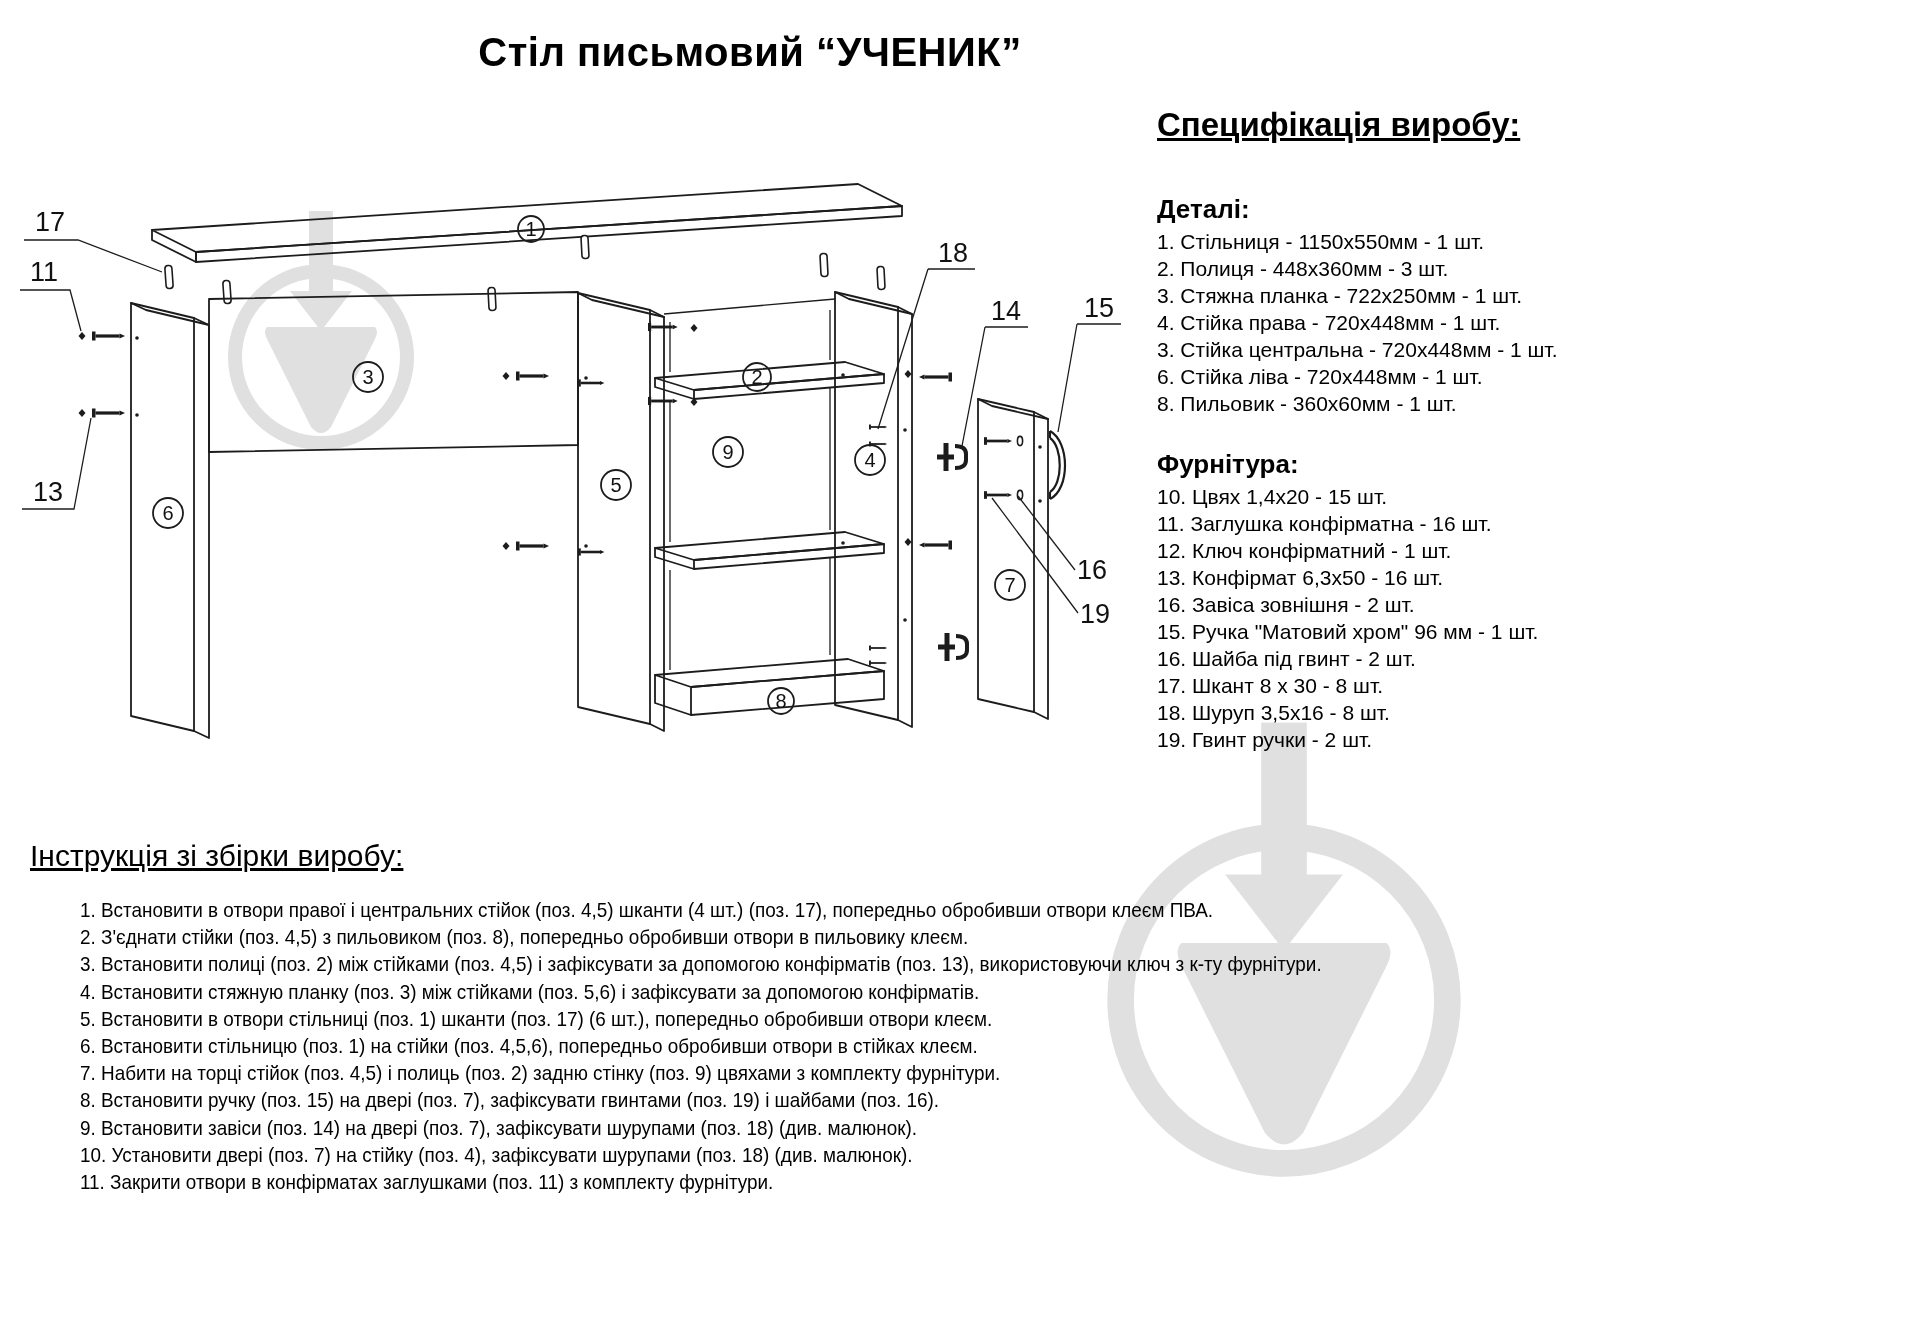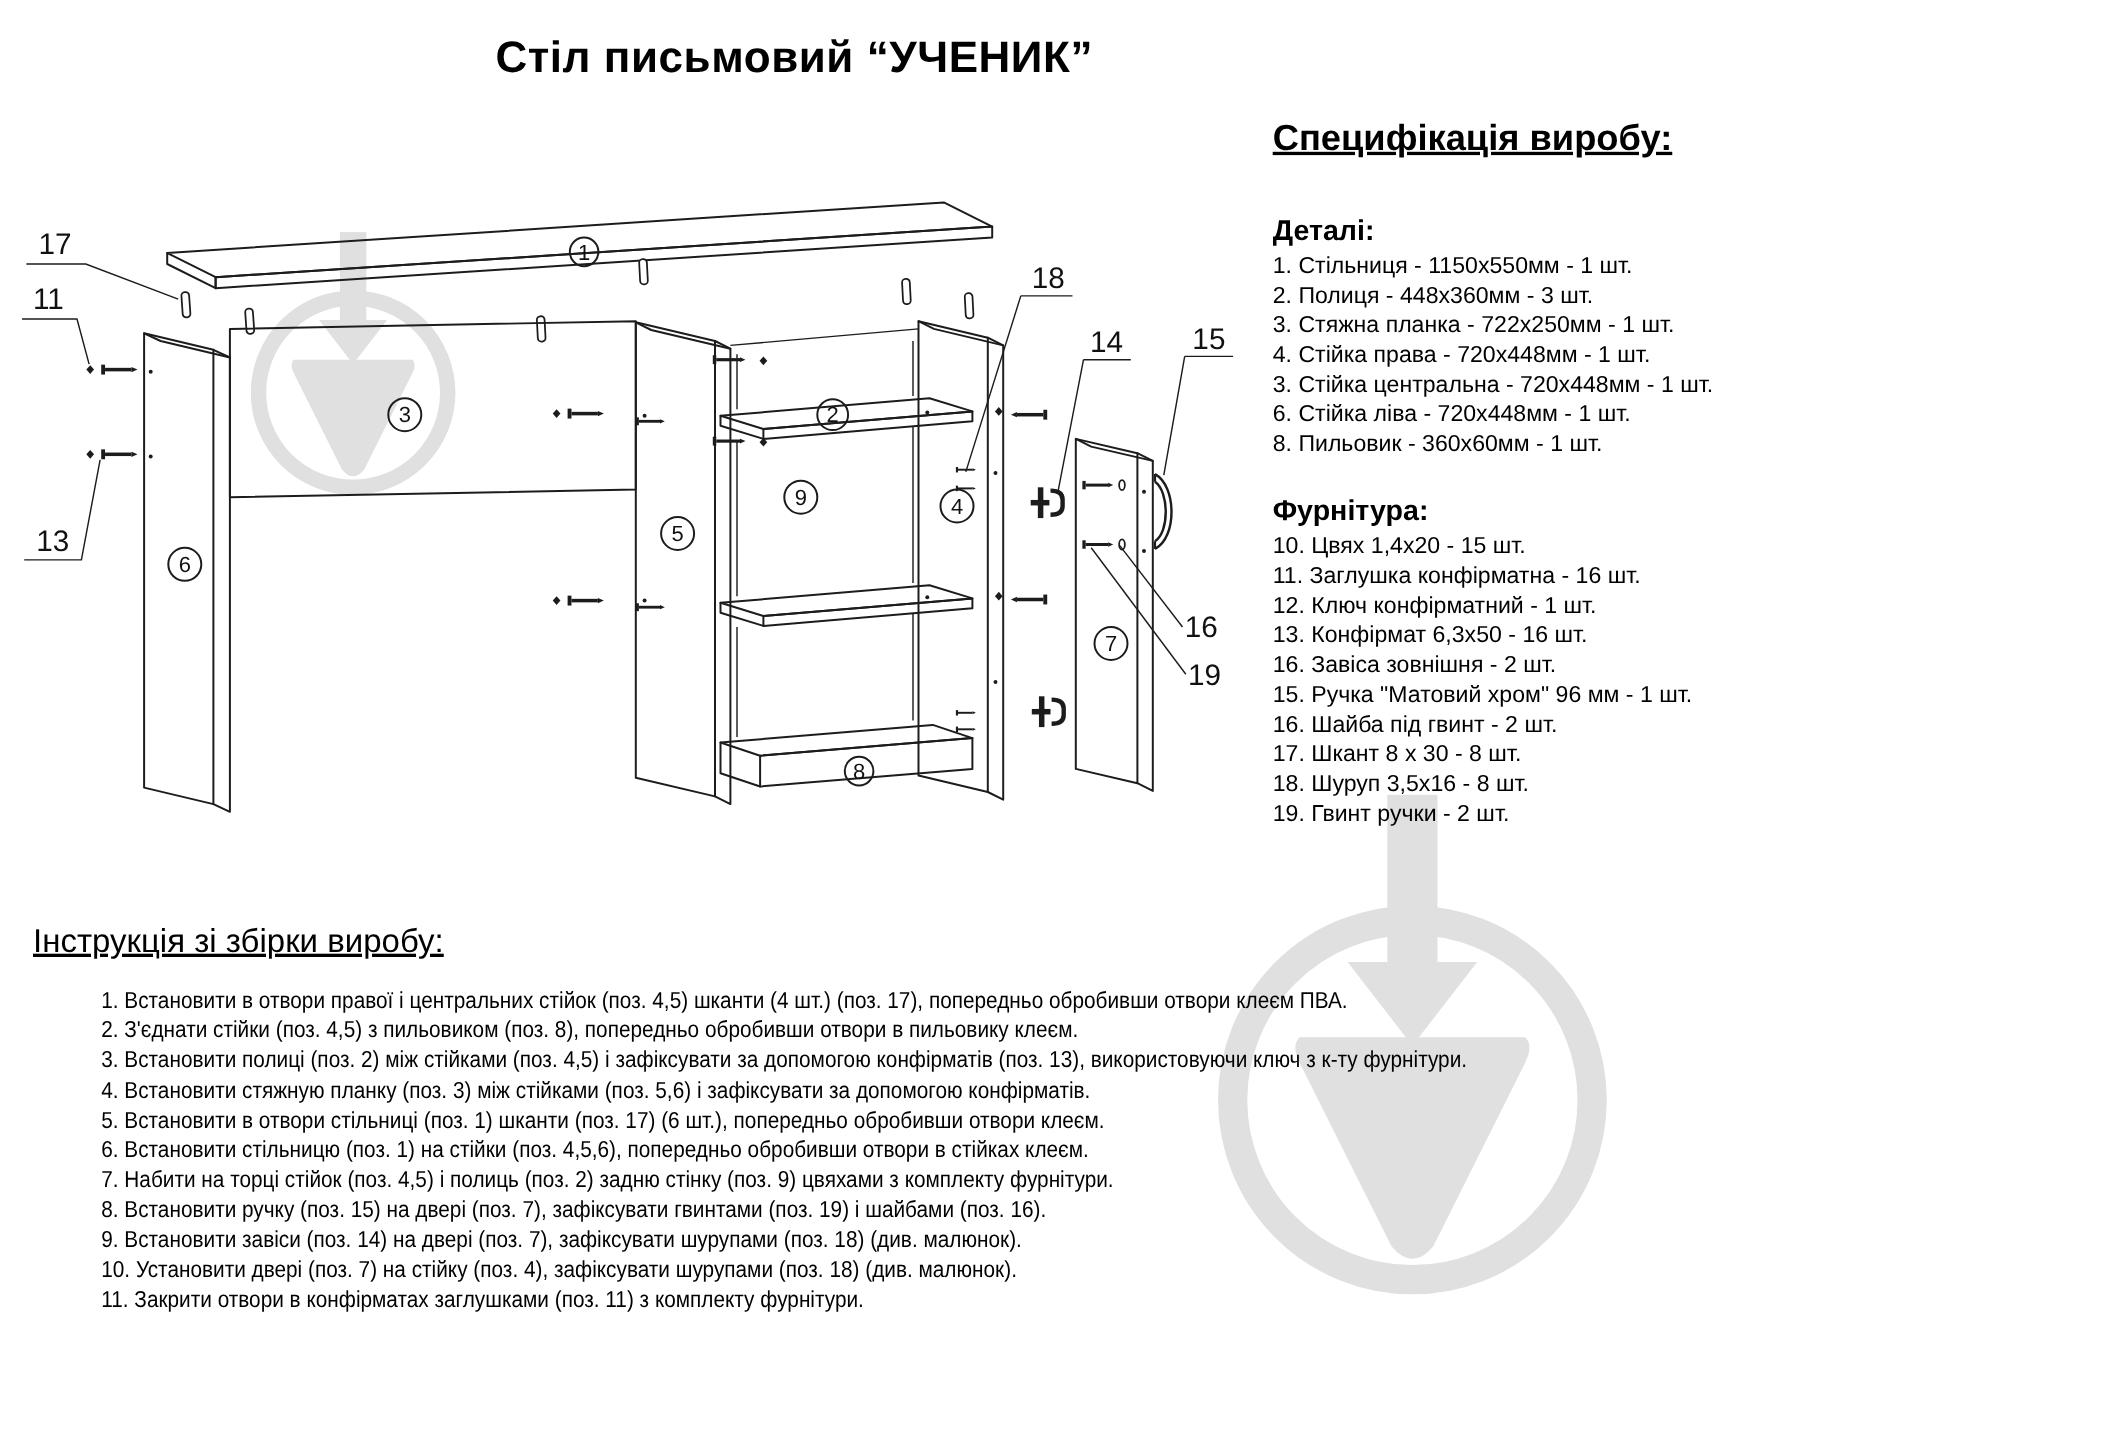--- a/index.html
+++ b/index.html
@@ -3,29 +3,29 @@
 <meta charset="utf-8">
 <style>
   html,body{margin:0;padding:0;}
   body{
     width:1920px;height:1317px;background:#ffffff;position:relative;
     font-family:"Liberation Sans", sans-serif;color:#000;overflow:hidden;
   }
   .abs{position:absolute;}
   #watermarks{left:0;top:0;z-index:0;}
   #diagram{left:0;top:0;z-index:2;}
-  #title{top:30px;left:0;width:1444px;text-align:center;font-size:40px;font-weight:bold;letter-spacing:.5px;z-index:3;}
+  #title{top:30px;left:0;width:1444px;text-align:center;font-size:40px;font-weight:bold;letter-spacing:.5px;z-index:3;padding-left:28px;}
   #spec{left:1157px;top:106px;width:700px;z-index:3;}
   #spec-heading{font-size:33px;font-weight:bold;text-decoration:underline;margin:0;}
   #details-heading{margin-top:50px;font-size:26px;font-weight:bold;}
   #hardware-heading{margin-top:32px;font-size:26px;font-weight:bold;}
   .spec-list{margin-top:3px;}
   .spec-item{font-size:21px;line-height:27px;white-space:nowrap;}
   #instr-heading{left:30px;top:839px;font-size:30px;font-weight:normal;text-decoration:underline;z-index:3;}
-  #steps{left:80px;top:896px;z-index:3;margin-left:12px;}
+  #steps{left:80px;top:896px;z-index:3;}
   .step{font-size:21px;line-height:27.2px;white-space:nowrap;transform:scaleX(0.9);transform-origin:0 50%;}
   svg text{font-family:"Liberation Sans",sans-serif;}
   .ln{stroke:#1c1c1c;stroke-width:1.8;fill:none;stroke-linejoin:round;stroke-linecap:round;}
   .thin{stroke:#1c1c1c;stroke-width:1.3;fill:none;}
   .dark{fill:#1c1c1c;stroke:none;}
   .callout{font-size:27px;fill:#111;}
   .plabel{font-size:20px;fill:#111;}
 </style>
 </head>
 <body>

